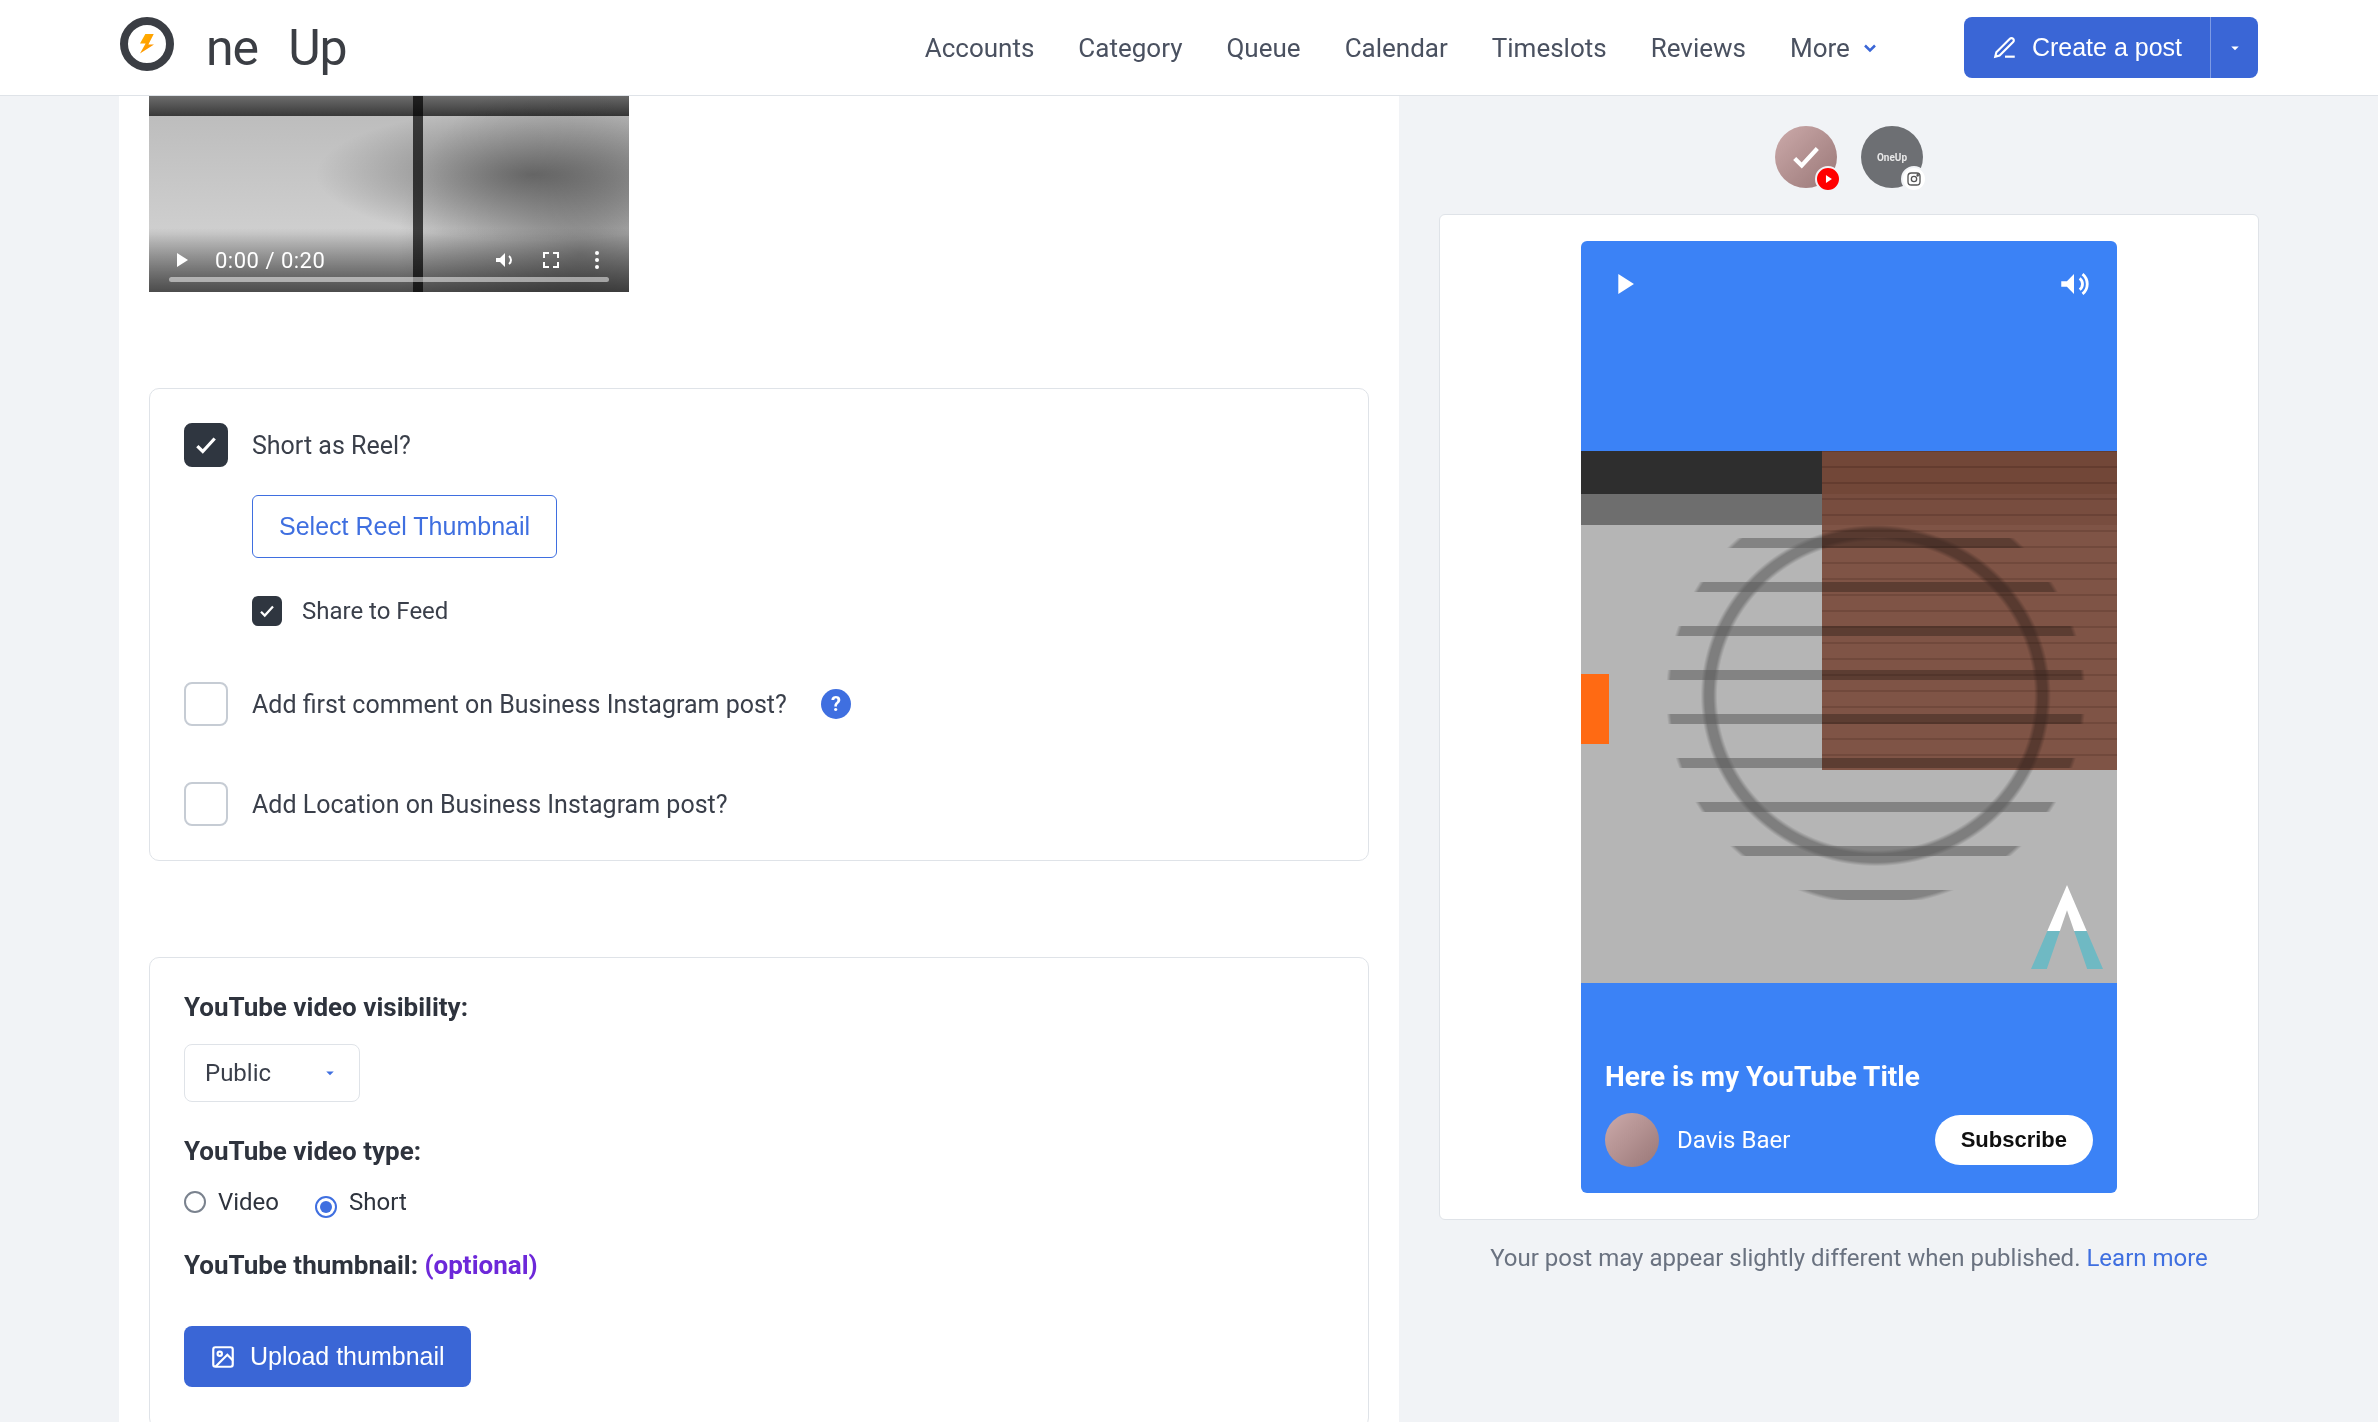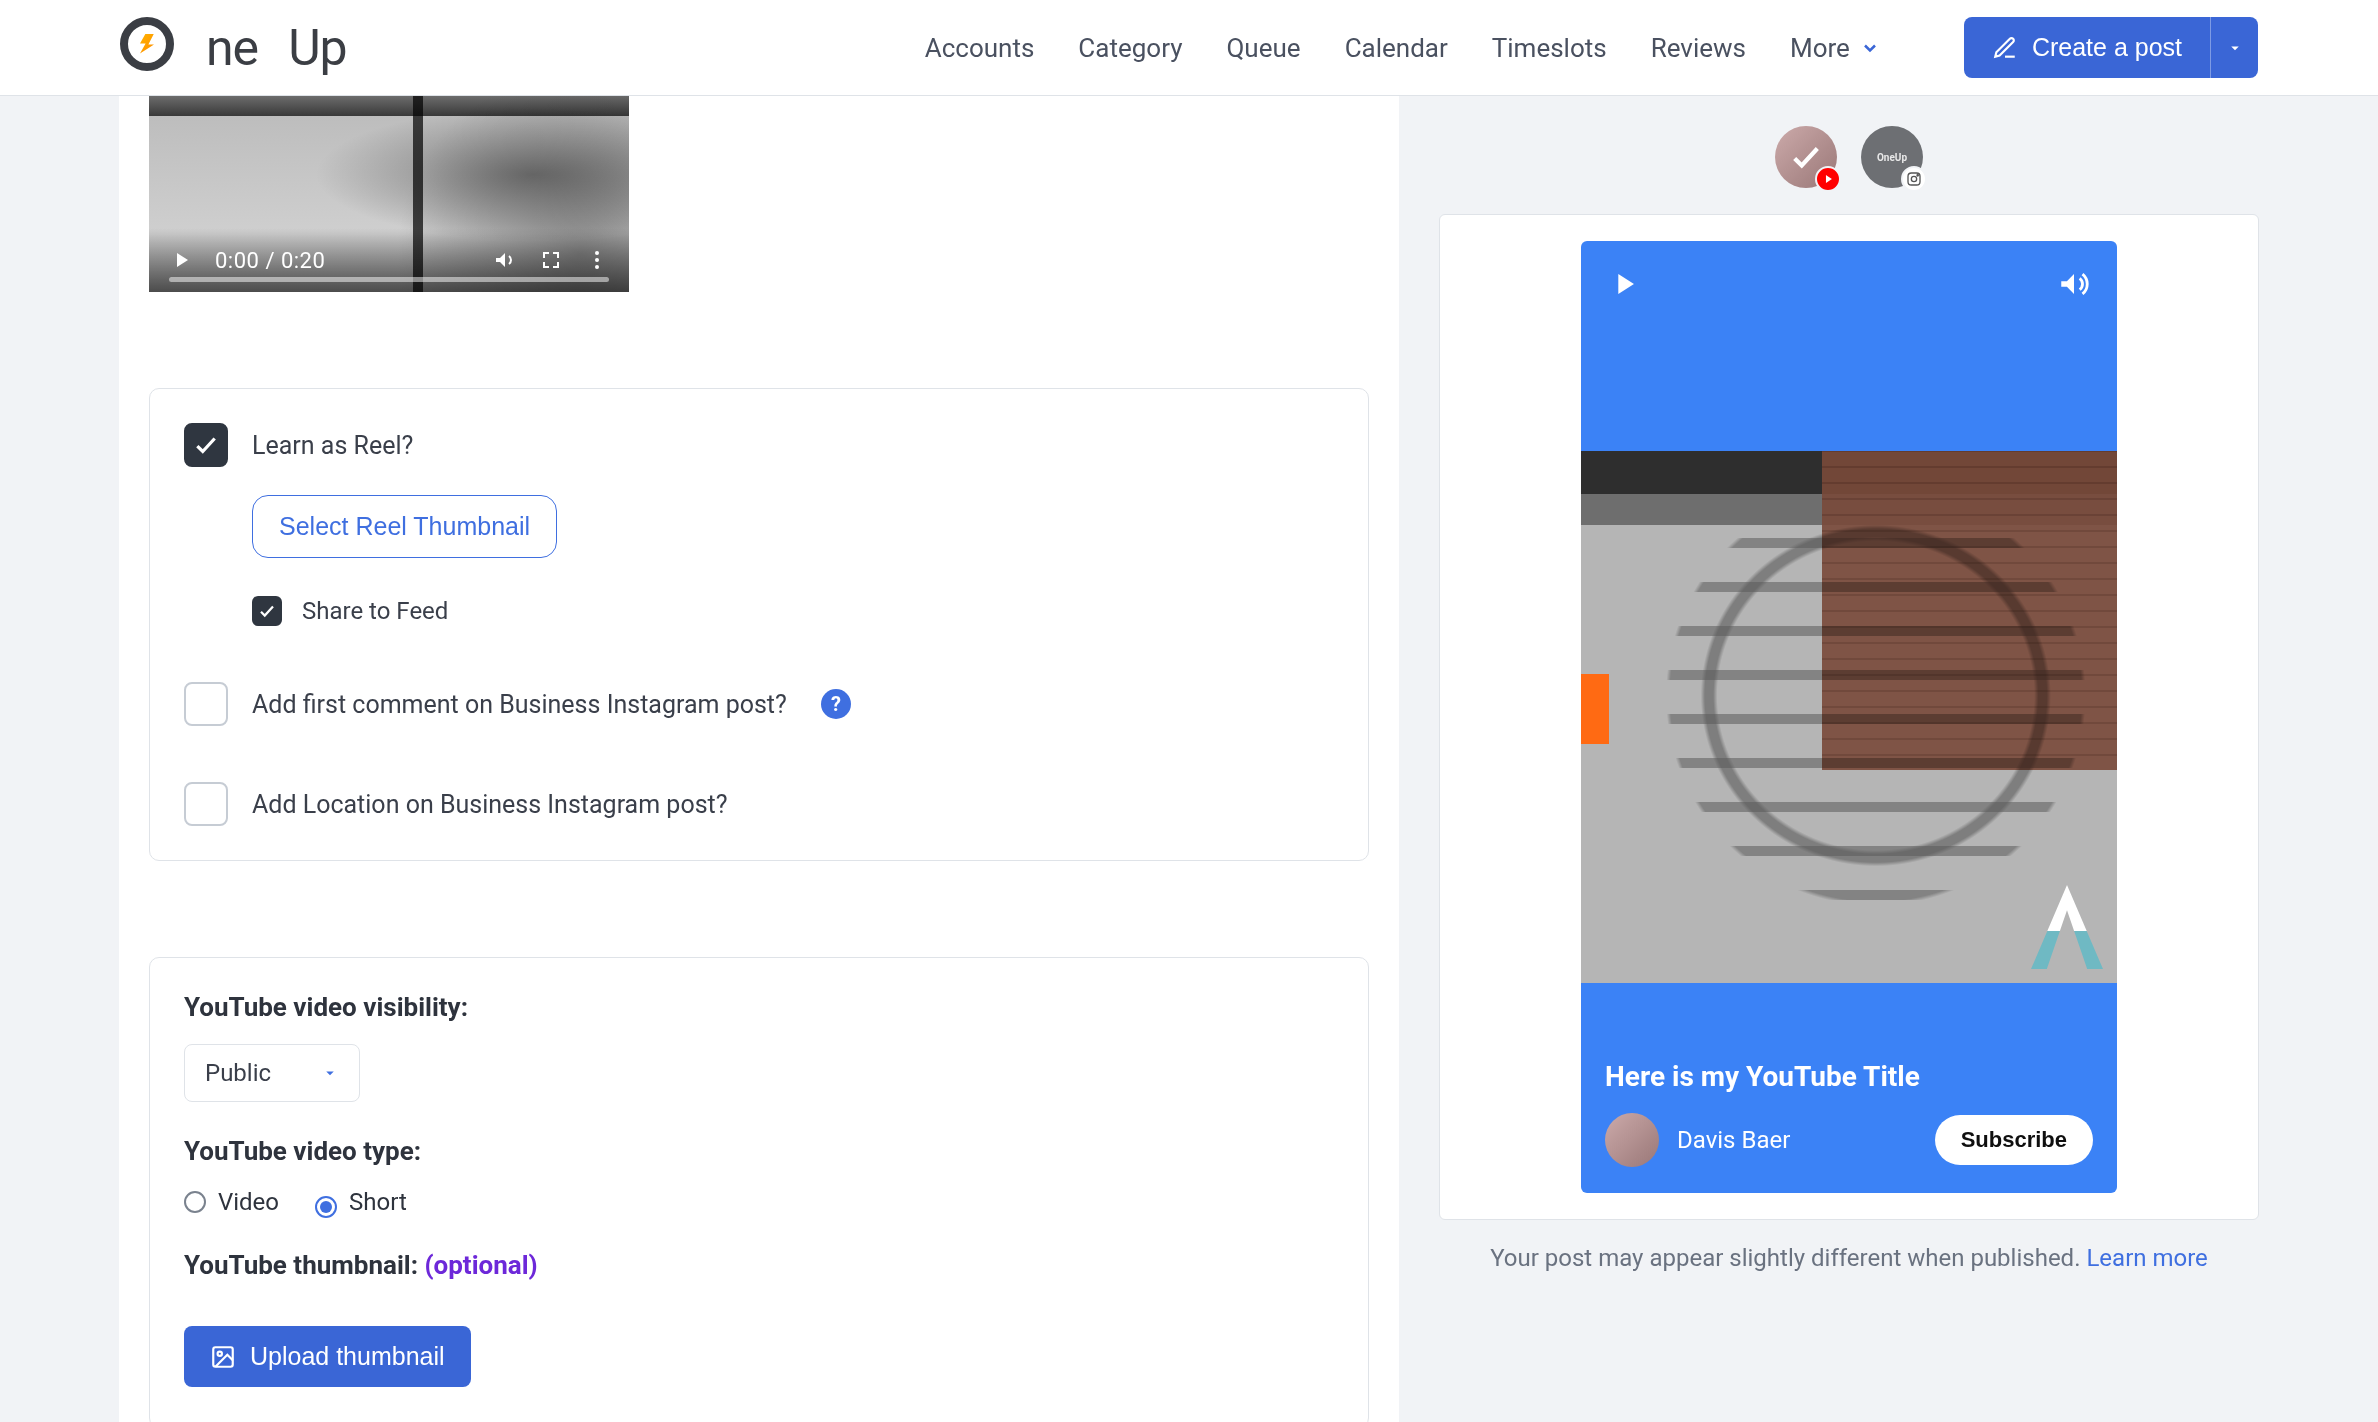--- a/index.html
+++ b/index.html
@@ -176,21 +176,21 @@
   .chk.checked{background:#2f3640;border-color:#2f3640;}
   .chk.small{width:30px;height:30px;border-radius:6px;}
   .chk svg{width:26px;height:26px;stroke:#fff;stroke-width:3;fill:none;}
   .chk.small svg{width:18px;height:18px;}
   .opt-label{font-size:25px;color:#3a3f4a;}
   .opt-sub{margin-left:68px;margin-top:28px;}
   .outline-btn{
     border:1.5px solid var(--blue2);
     color:var(--blue2);
     background:#fff;
-    border-radius:16px;
+    border-radius:6px;
     padding:16px 26px;
     font-size:25px;
   }
   .sub-check-row{
     display:flex;align-items:center;gap:20px;margin-top:38px;margin-left:68px;
   }
   .help-badge{
     width:30px;height:30px;border-radius:50%;background:#3f6fe0;color:#fff;display:inline-flex;align-items:center;justify-content:center;font-size:20px;font-weight:700;margin-left:10px;
   }
   
@@ -348,21 +348,21 @@
       </div>
     </div>
 
     <div class="card">
       <div class="opt-row">
         <span class="chk checked">
           <svg viewBox="0 0 24 24">
               <polyline points="4 13 9 18 20 6"></polyline>
             </svg>
         </span>
-        <span class="opt-label">Learn as Reel?</span>
+        <span class="opt-label">Short as Reel?</span>
       </div>
       <div class="opt-sub">
         <button class="outline-btn">Select Reel Thumbnail</button>
       </div>
       <div class="sub-check-row">
         <span class="chk small checked">
           <svg viewBox="0 0 24 24">
               <polyline points="4 13 9 18 20 6"></polyline>
             </svg>
         </span>

